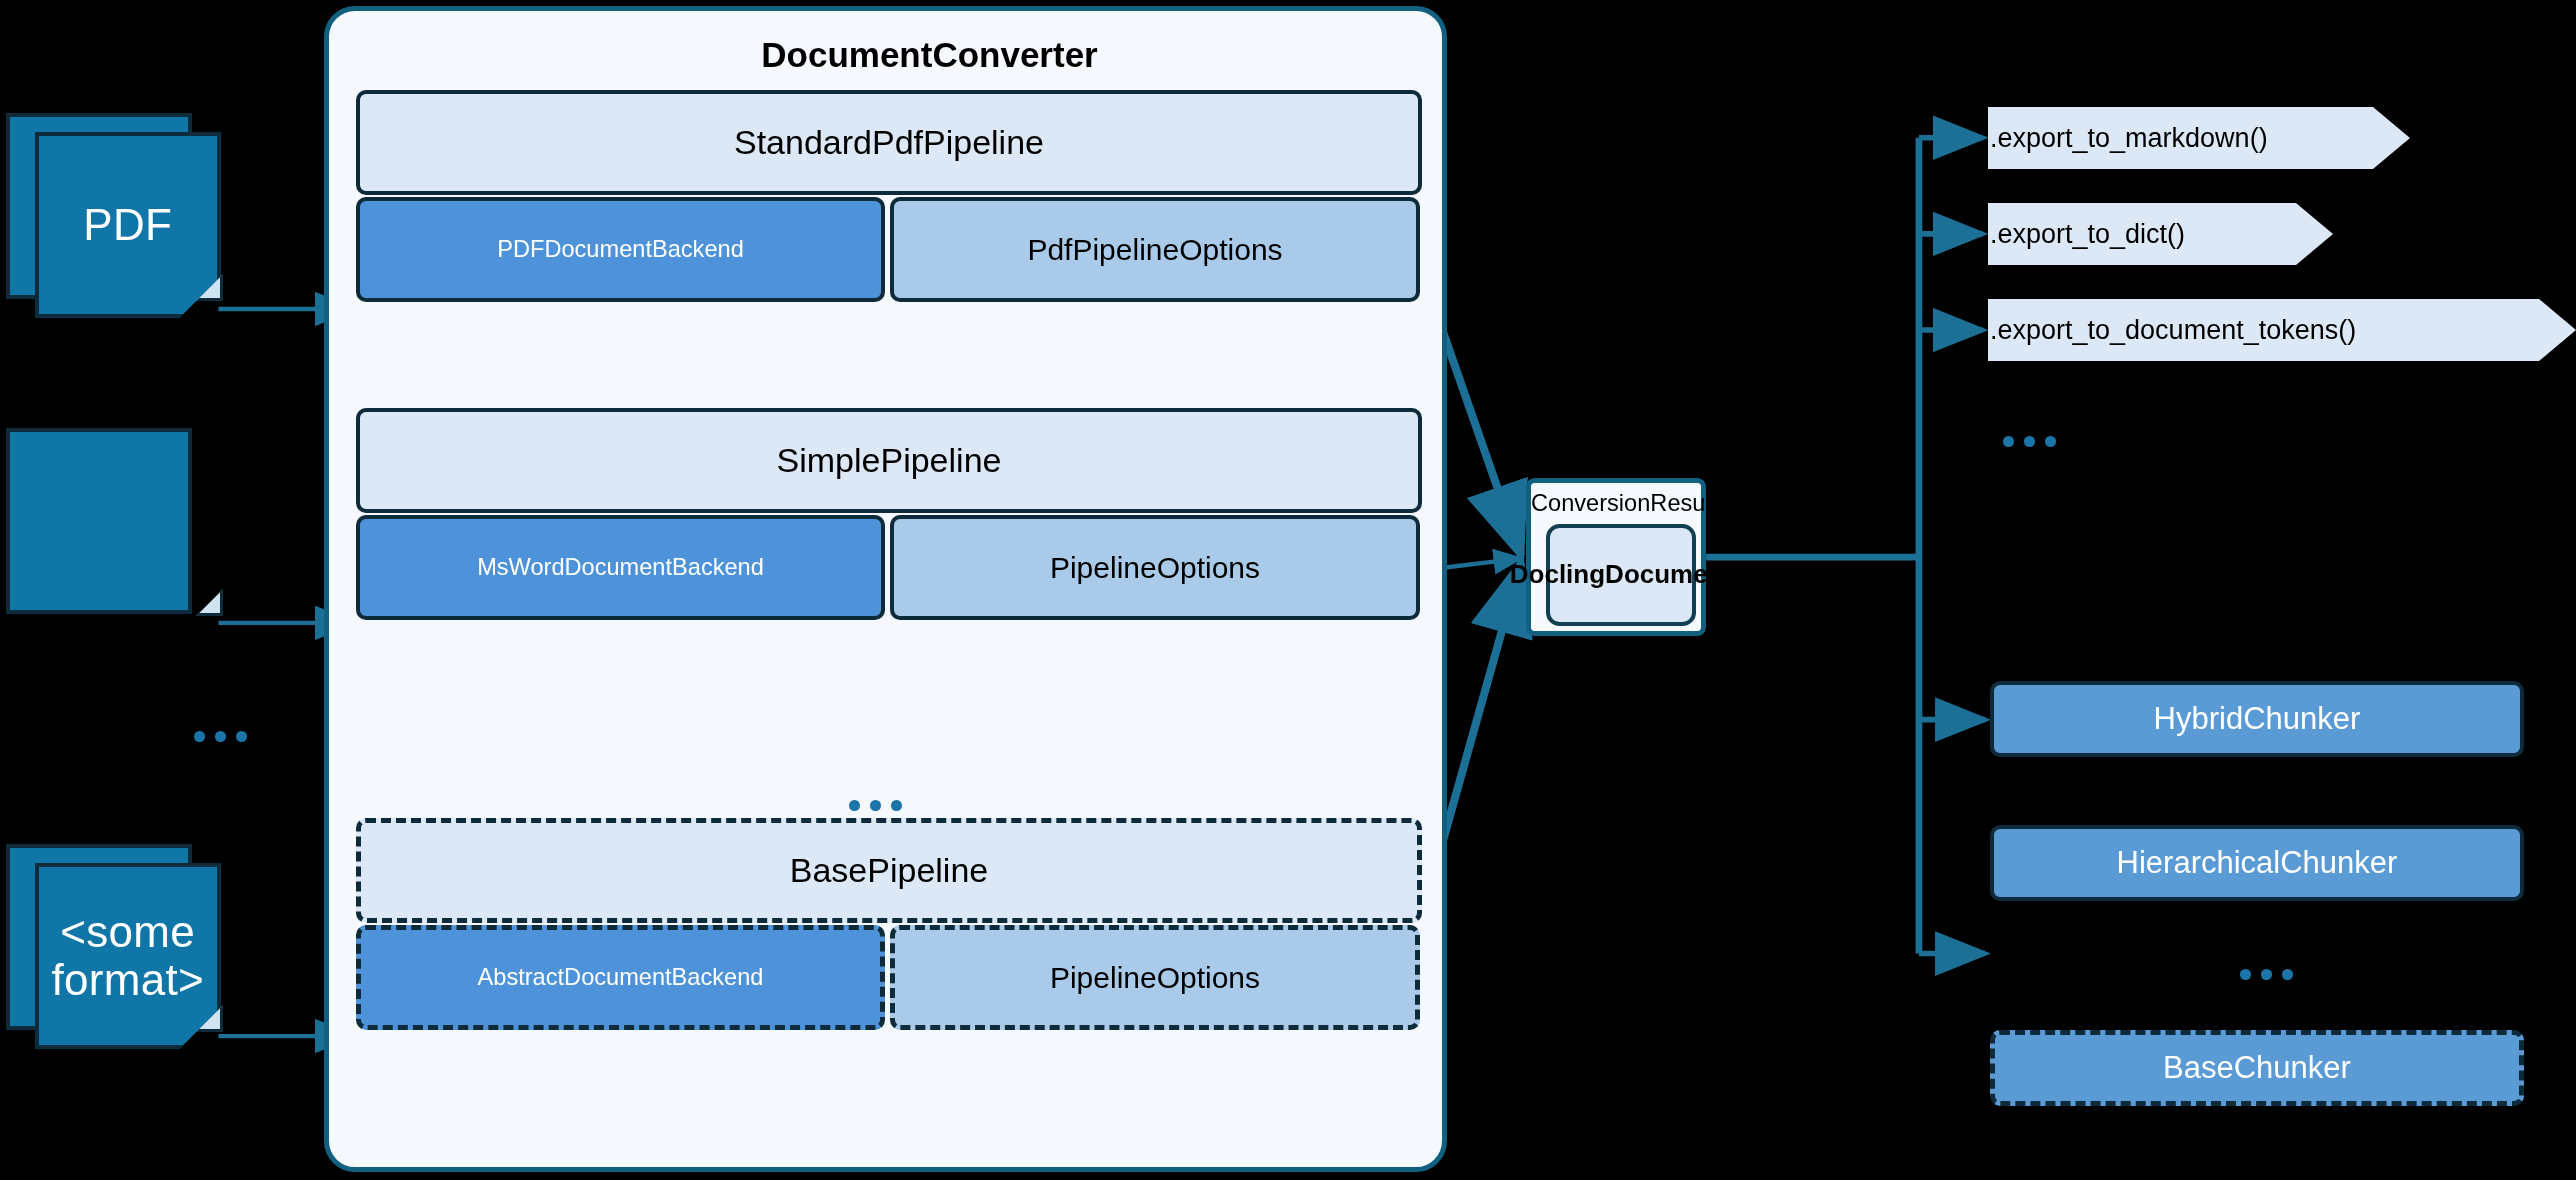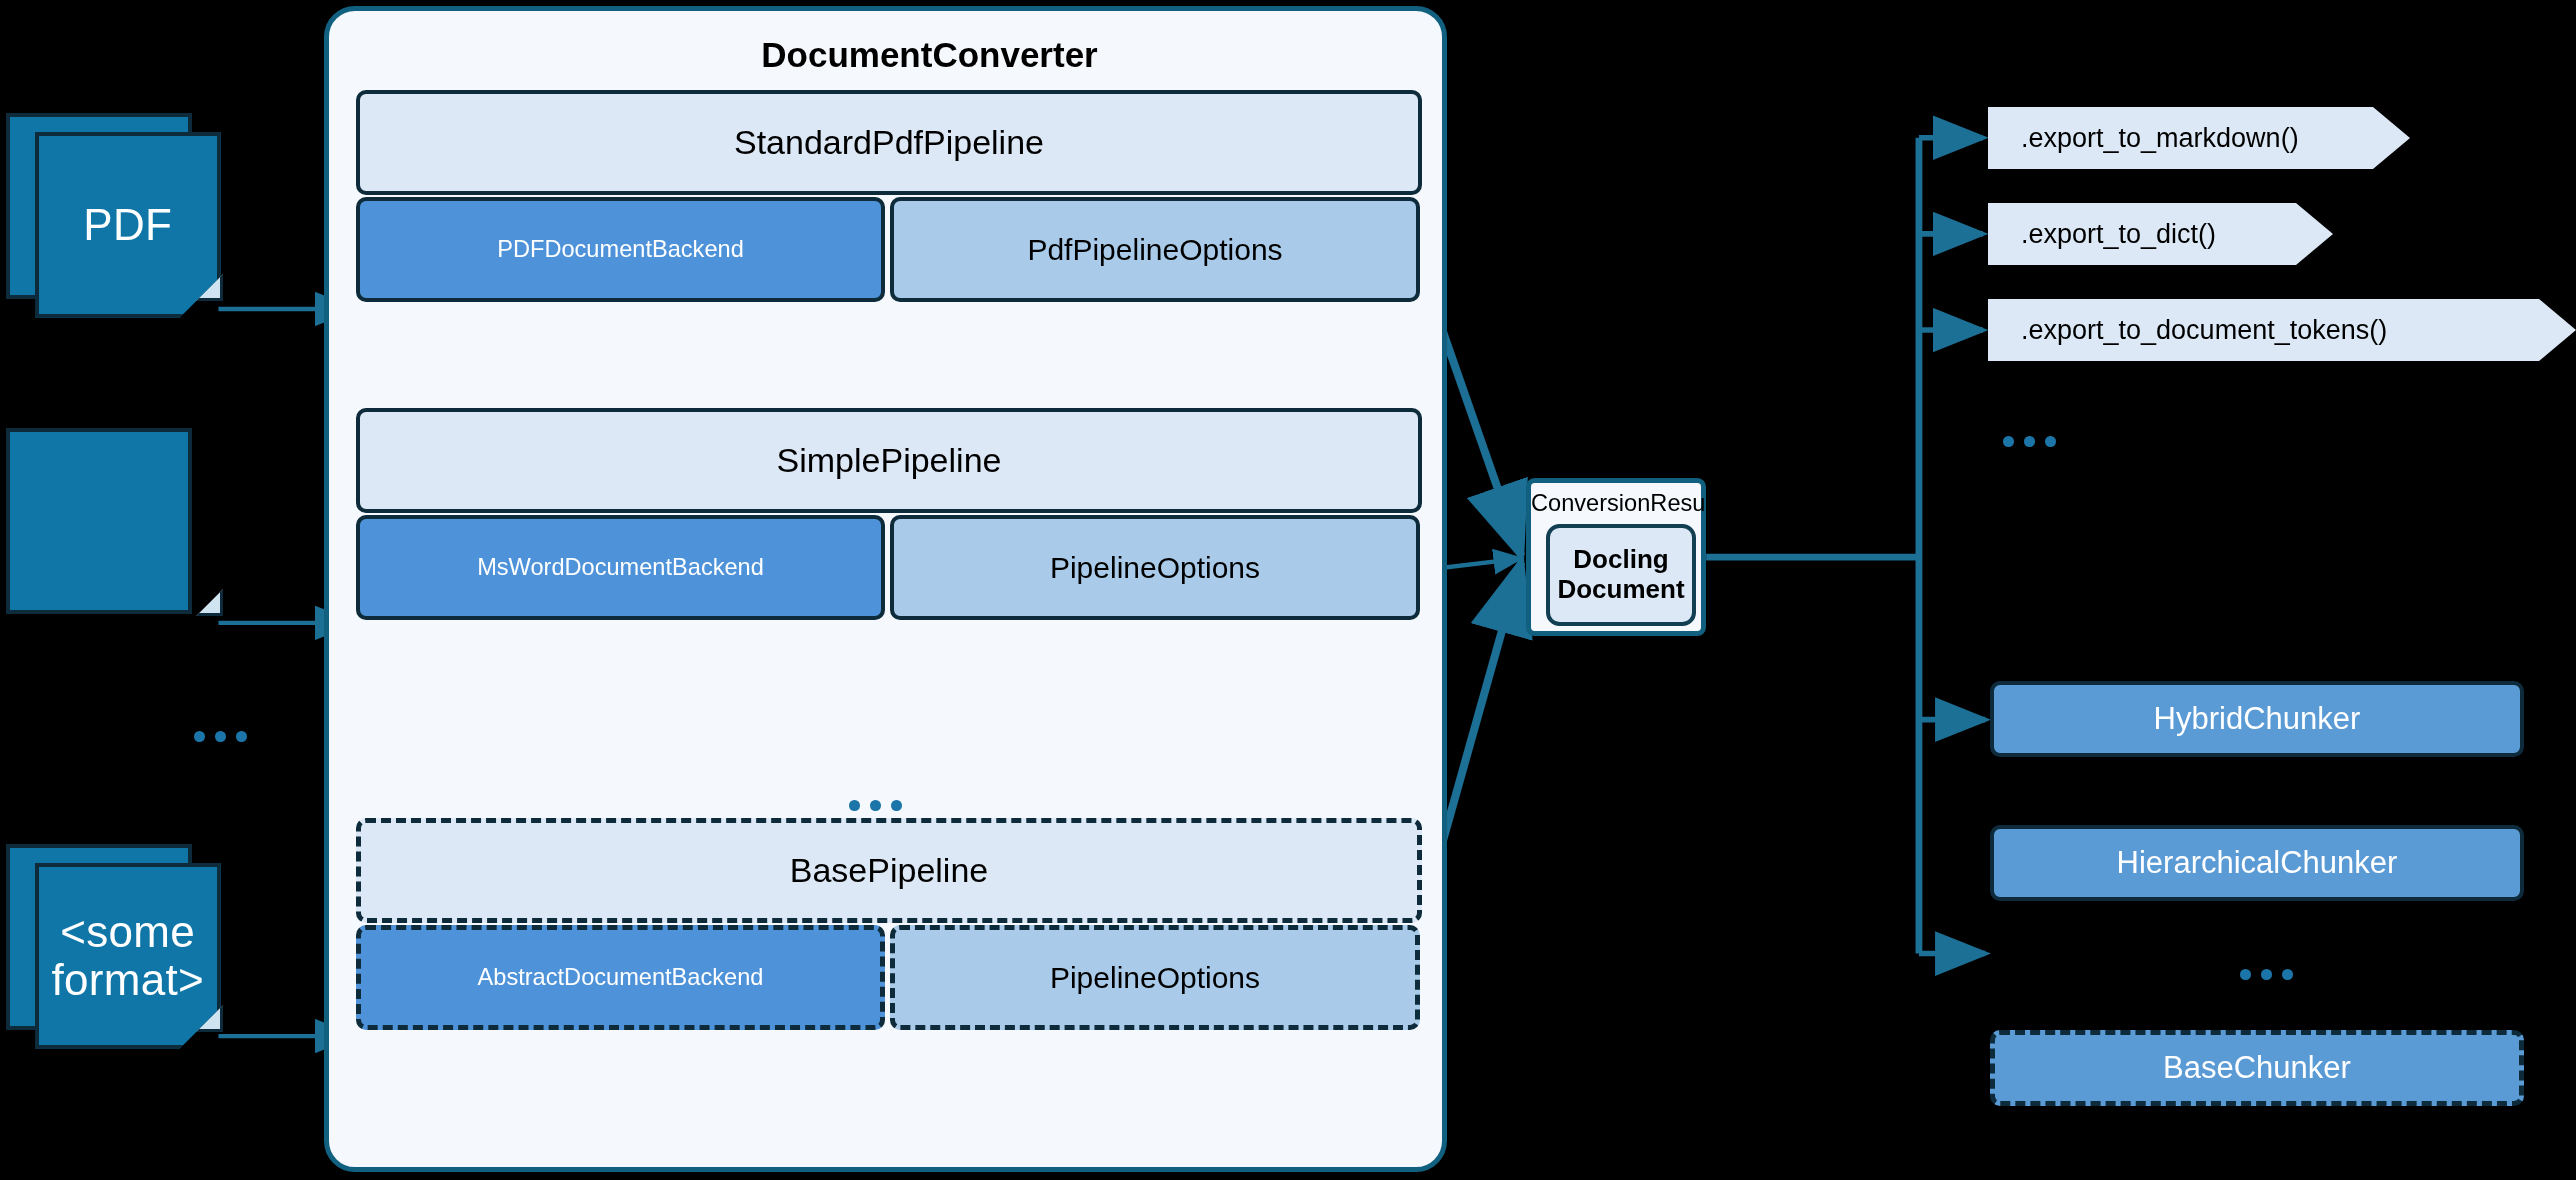--- a/index.html
+++ b/index.html
@@ -70,29 +70,29 @@
     background:#f5f8fd;border:5px solid #11607f;border-radius:8.7px;
     box-sizing:border-box;
   }
   #conversion-result-label{
     position:absolute;left:0;top:7.4px;width:100%;text-align:center;
     font-size:23.6px;color:#000;
   }
   #docling-document{
     position:absolute;left:15px;top:41px;width:150px;height:102px;
     background:#dce8f5;border:4.3px solid #123f52;border-radius:13.6px;
-    box-sizing:border-box;display:flex;flex-direction:column;
+    box-sizing:border-box;display:flex;flex-direction:row;
     align-items:center;justify-content:center;
     font-size:26px;font-weight:bold;color:#000;line-height:1.14;
   }
 
   
   .export-arrow{
     position:absolute;height:62px;background:#dce8f5;
-    display:flex;align-items:center;box-sizing:border-box;padding-left:33px;
+    display:flex;align-items:center;box-sizing:border-box;padding-left:2px;
     font-size:27px;color:#000;white-space:nowrap;
   }
 
   
   .chunker{
     position:absolute;left:1990px;width:534px;height:76px;
     background:#5b9bd5;border:4.3px solid #0d2b3a;border-radius:10px;
     box-sizing:border-box;display:flex;align-items:center;justify-content:center;
     color:#ffffff;font-size:31px;
   }

